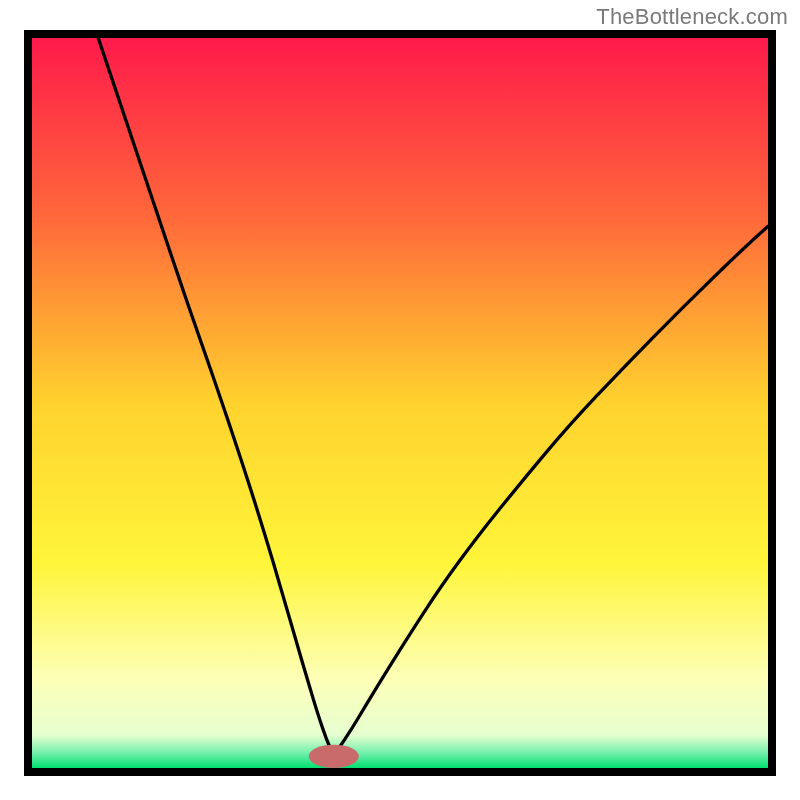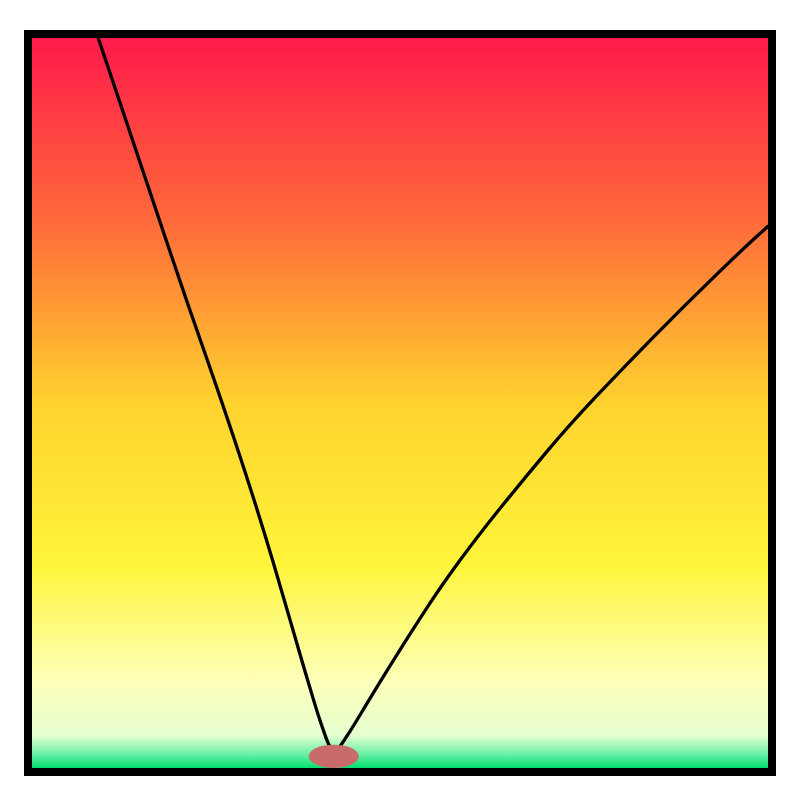--- a/index.html
+++ b/index.html
@@ -46,20 +46,21 @@
     width: 100%;
     height: 100%;
     display: block;
   }
 </style>
 </head>
 <body>
 
 <div class="container">
 
+  <div class="watermark">TheBottleneck.com</div>
 
   <div class="plot-frame">
     <div class="plot-inner">
       <svg class="chart" viewBox="0 0 100 100" preserveAspectRatio="none">
         <defs>
           <linearGradient id="bg-grad" x1="0" y1="0" x2="0" y2="1">
               <stop offset="0%" stop-color="#ff1a4b"></stop>
               <stop offset="25%" stop-color="#ff6a3a"></stop>
               <stop offset="50%" stop-color="#ffd22e"></stop>
               <stop offset="72%" stop-color="#fff53a"></stop>

